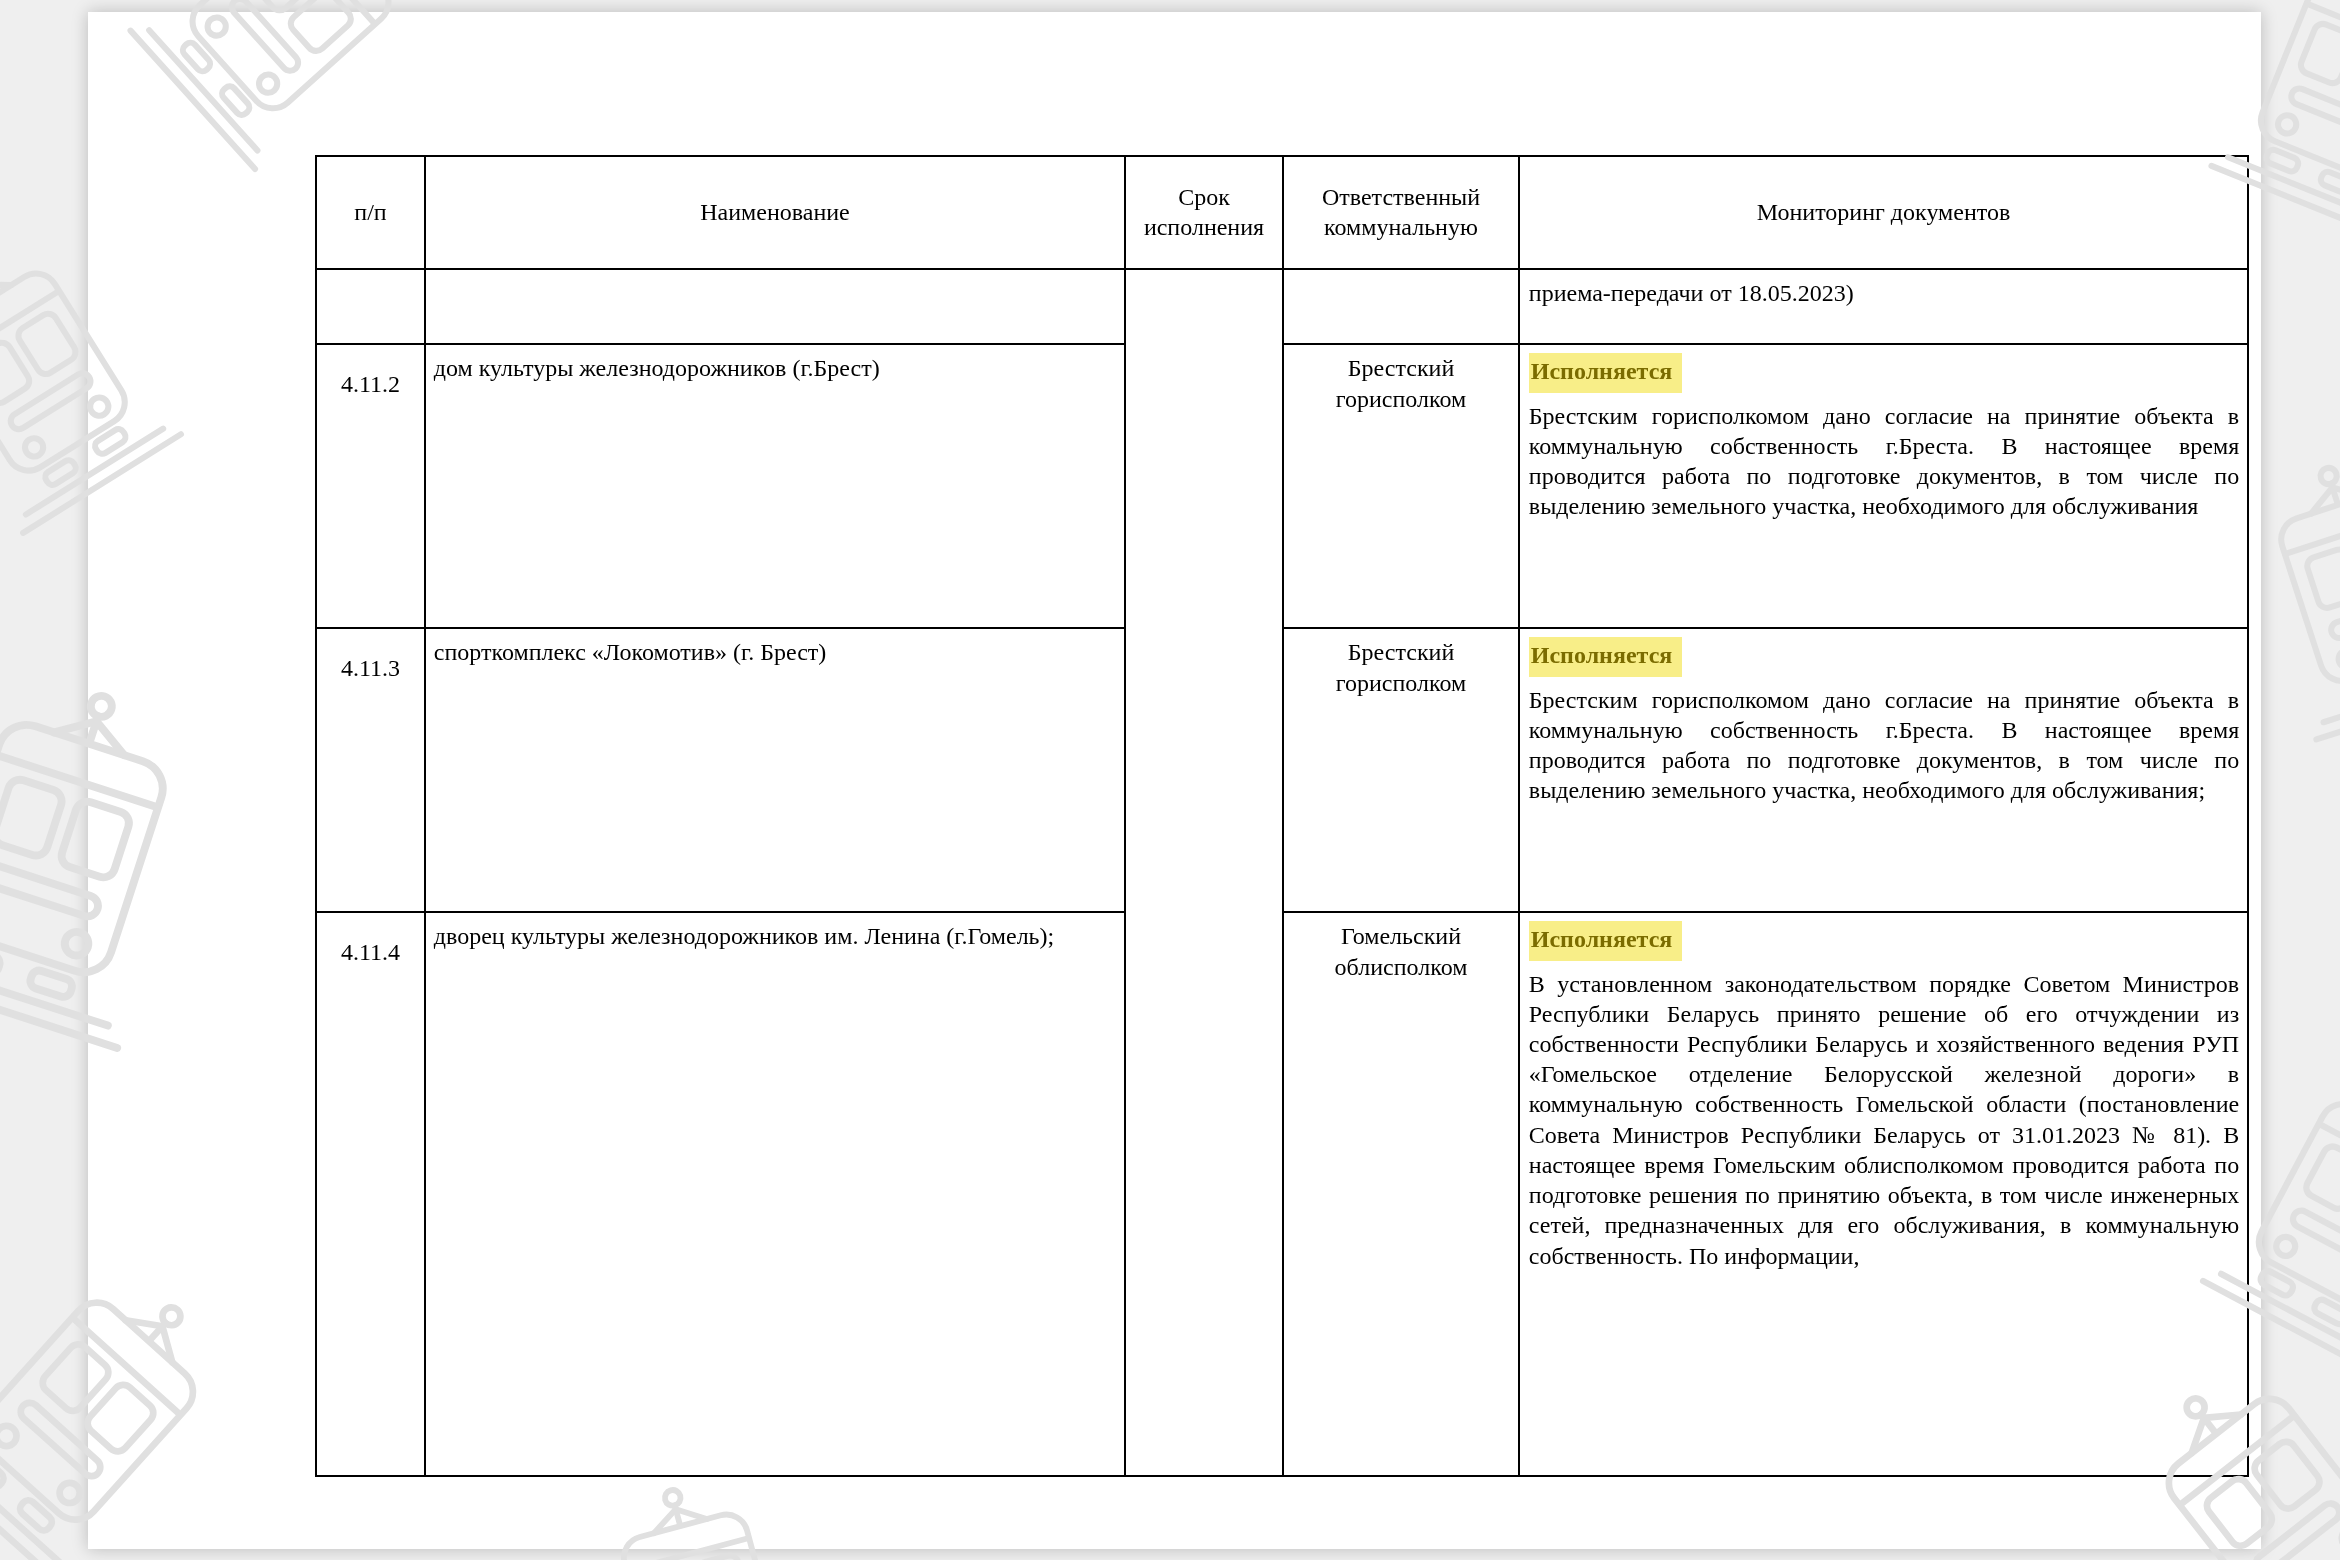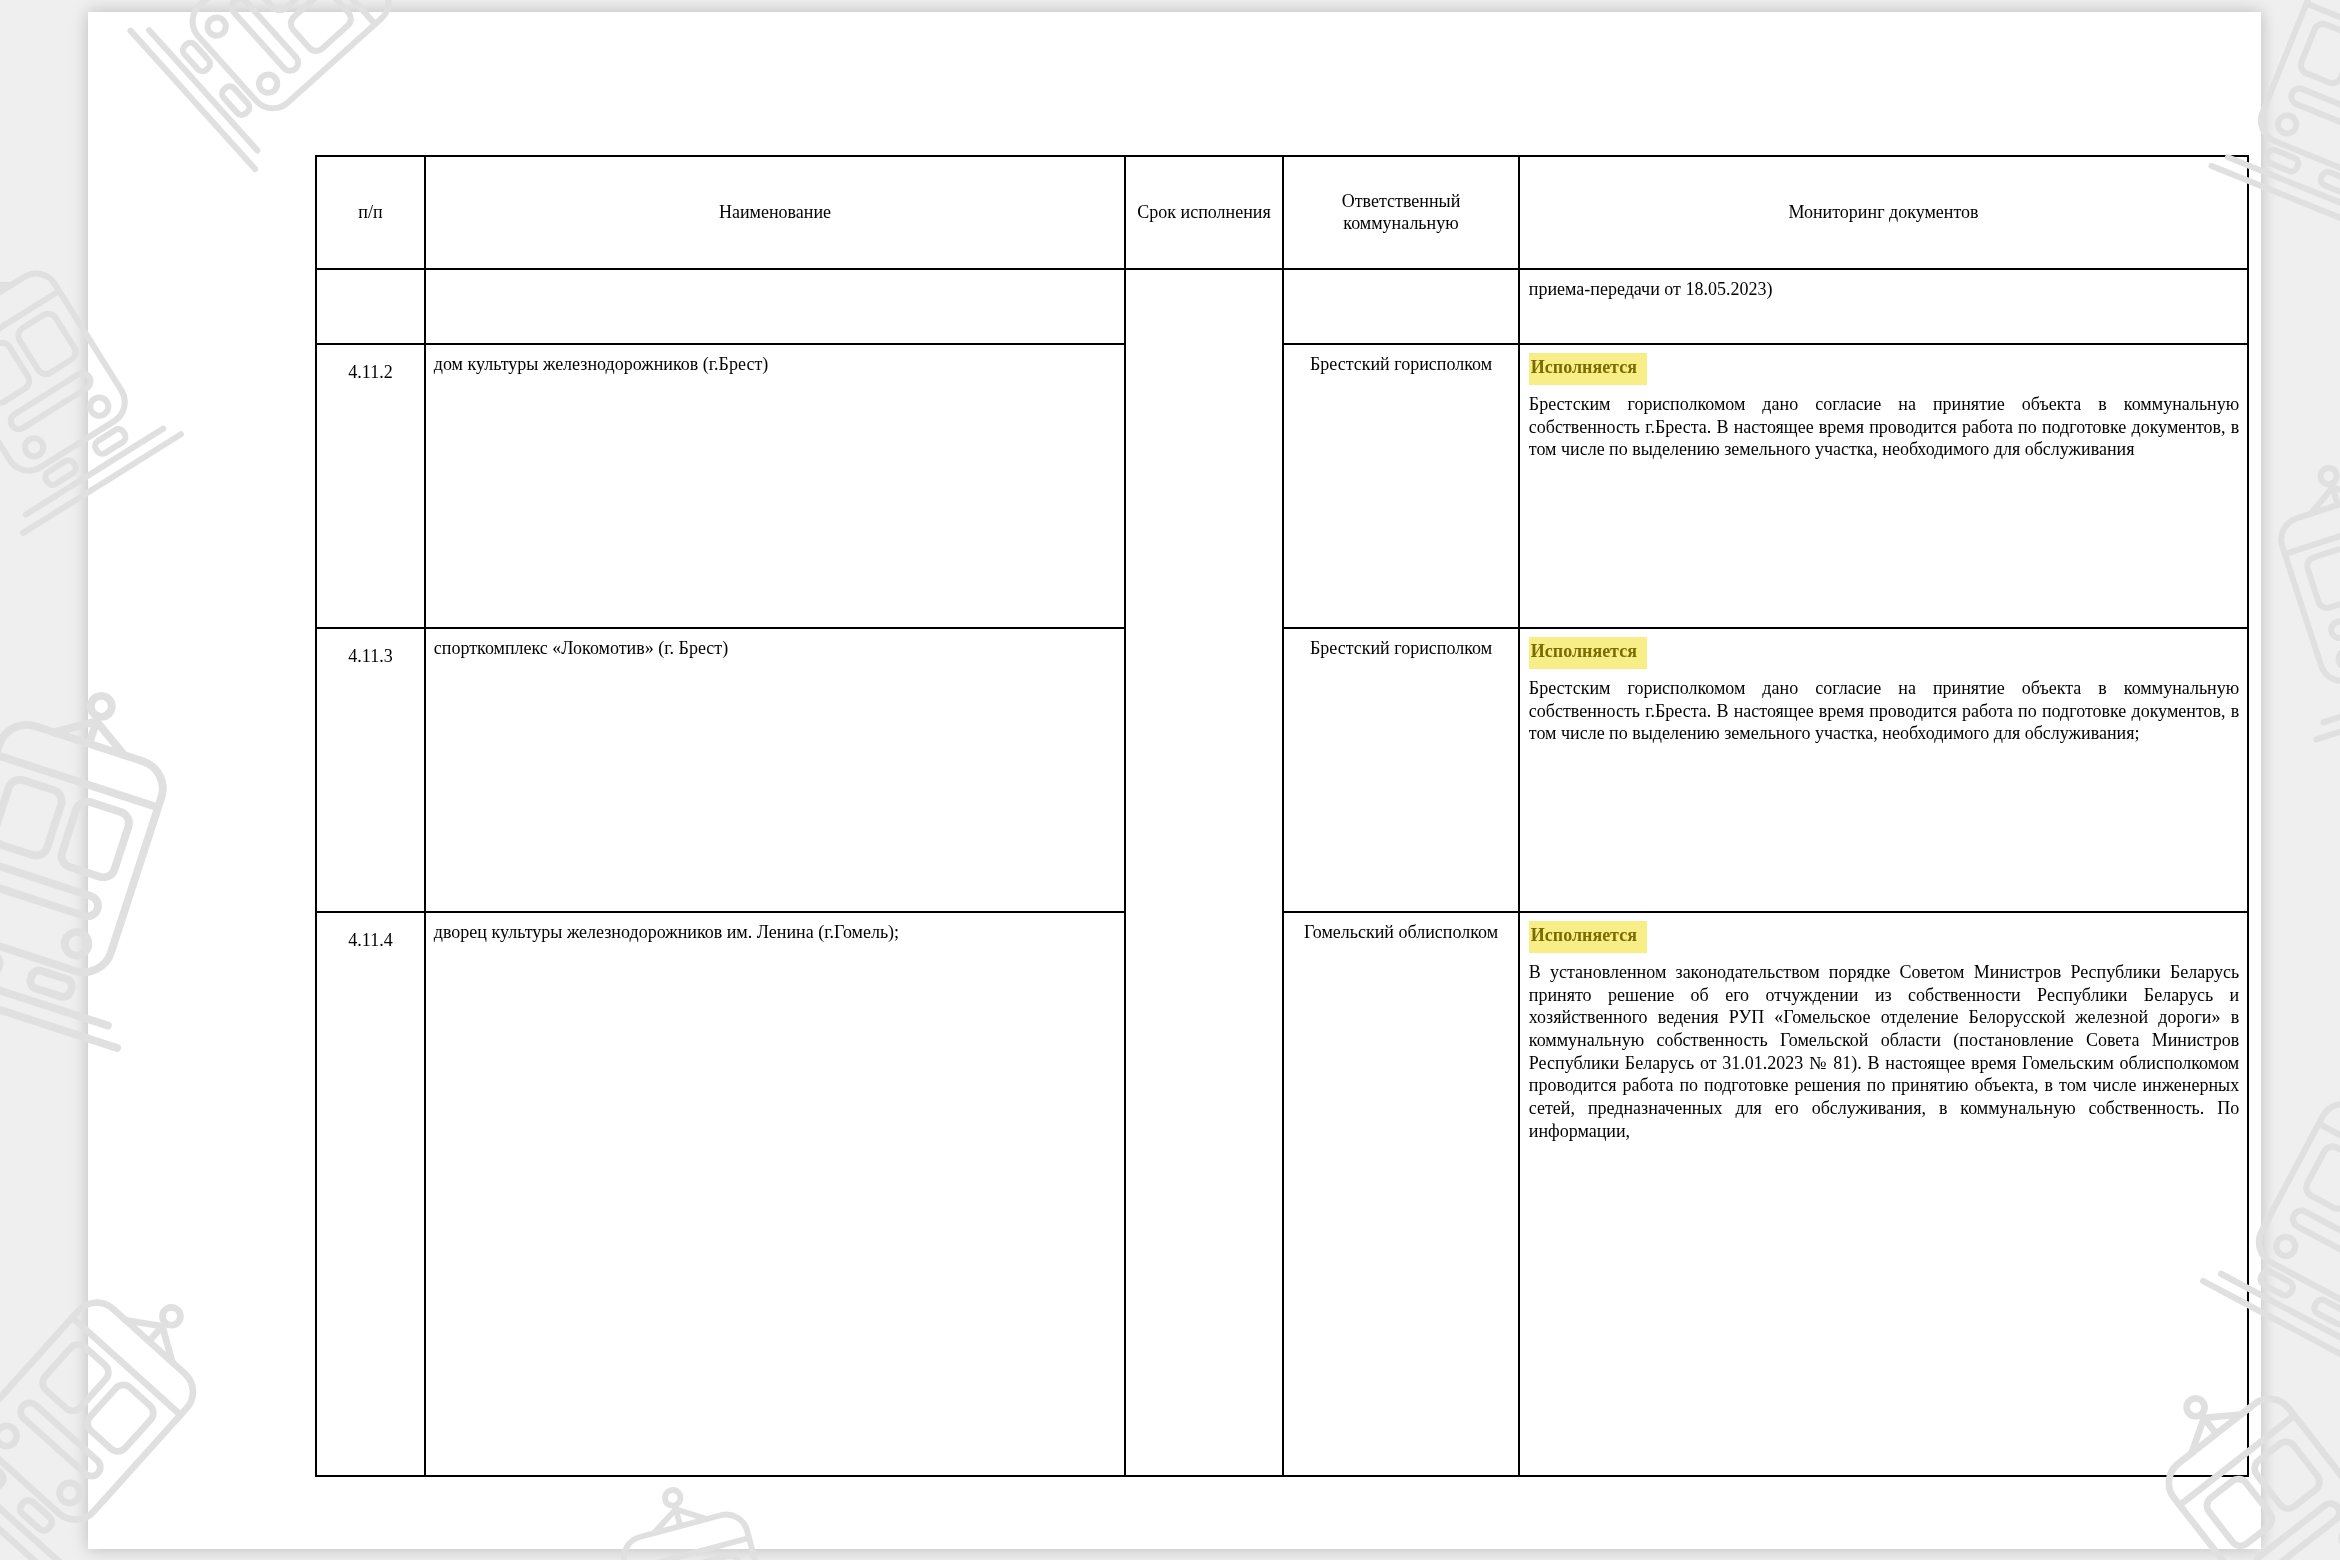--- a/index.html
+++ b/index.html
@@ -32,40 +32,40 @@
     pointer-events:none;
   }
   .doc-table{
     position:absolute;
     left:227px;top:143px;
     width:1933px;
     border-collapse:collapse;
     table-layout:fixed;
     background:#ffffff;
     z-index:3;
-    font-size:18px;
+    font-size:24px;
     line-height:1.26;
     color:#000;
   }
   .doc-table td,.doc-table th{
     border:2.9px solid var(--border);
     vertical-align:top;
     padding:5.9px 7.8px;
     font-weight:normal;
   }
   .doc-table th{
     vertical-align:middle;
     text-align:center;
     padding:3.9px 5.9px;
   }
   tr.h-header{height:113px;}
   tr.h-carry{height:75px;}
   tr.h-row23{height:284px;}
   tr.h-row4{height:564px;}
-  td.c-num{text-align:center;padding-top:16px;}
+  td.c-num{text-align:center;padding-top:24px;}
   td.c-name{text-align:left;padding-top:8.8px;}
   td.c-resp{text-align:center;padding-top:8.8px;}
   td.c-mon{text-align:justify;padding:8.8px 7.8px 5.9px 8.8px;}
   td.c-term{padding:0;}
   .status{
     display:inline-block;
     background:var(--highlight);
     color:var(--status_text);
     font-weight:bold;
     padding:2.9px 9.8px 5.9px 2px;

